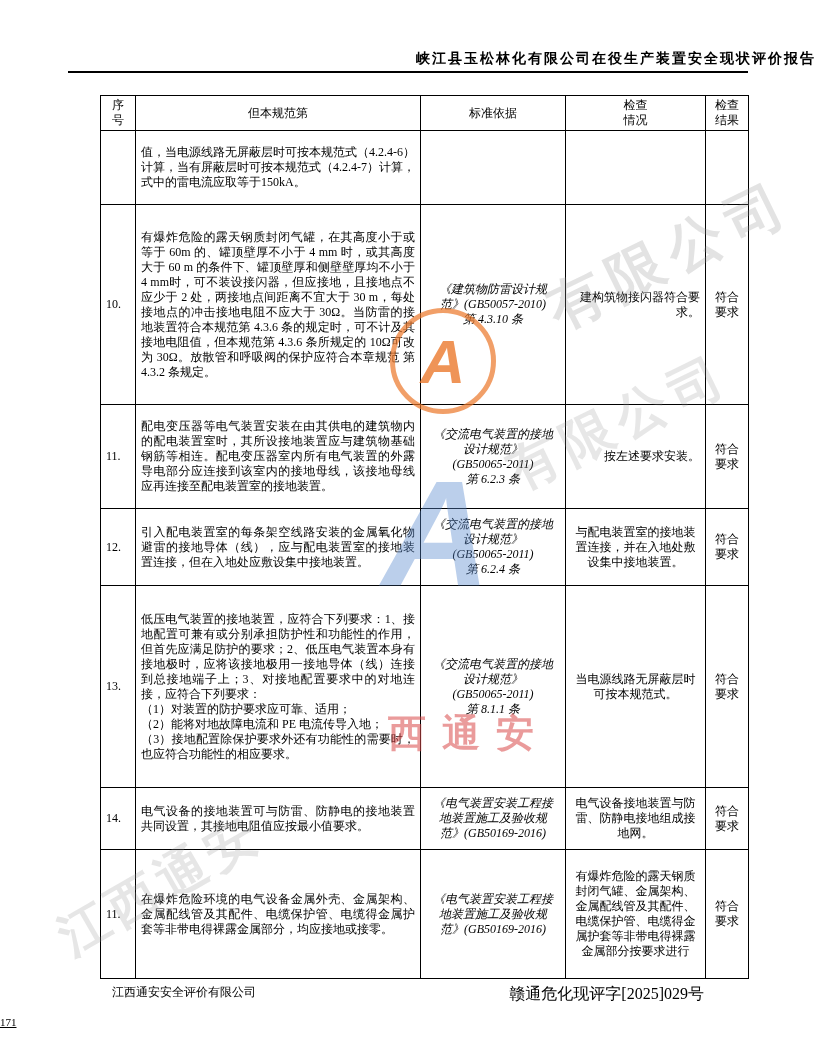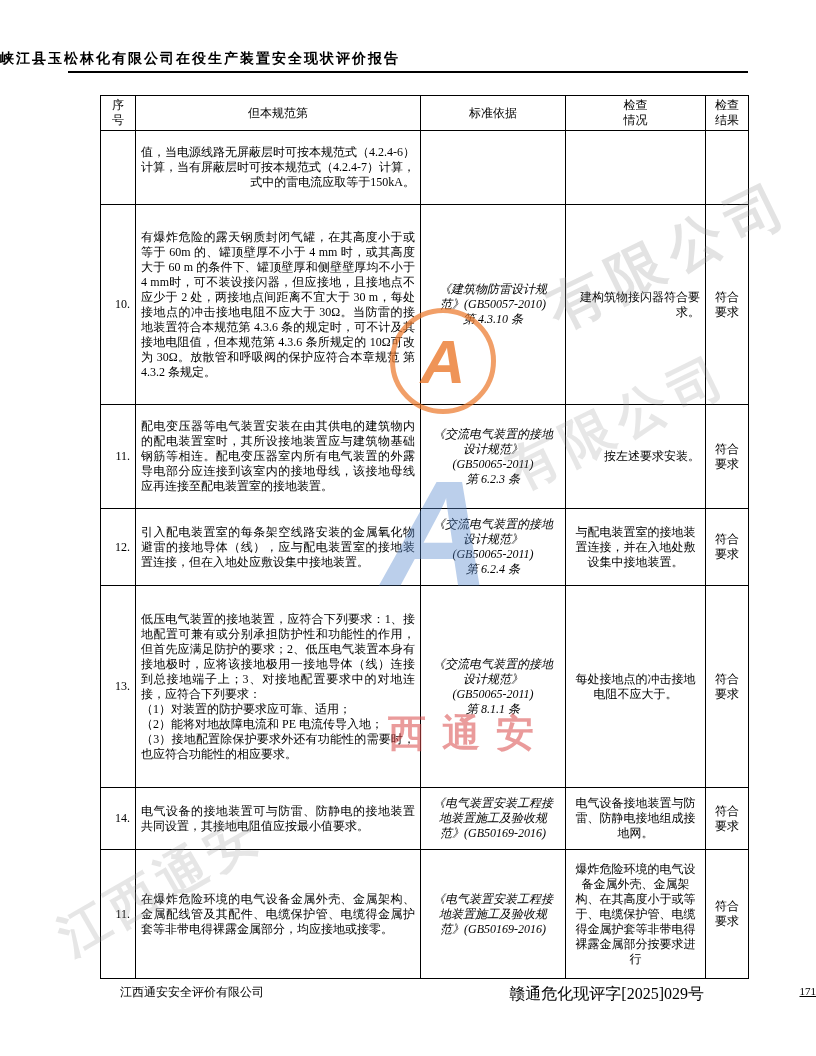--- a/index.html
+++ b/index.html
@@ -4,48 +4,48 @@
 <style>
   * { margin:0; padding:0; box-sizing:border-box; }
   html,body { background:#888; }
   .page {
     position:relative; width:816px; height:1056px; margin:0 auto;
     background:#ffffff; overflow:hidden;
     font-family:"Liberation Serif","DejaVu Serif",serif; color:#000;
   }
   .doc-title {
     position:absolute; top:50px; left:0; width:100%;
-    text-align:left; font-size:14px; font-weight:bold; letter-spacing:2px;
+    text-align:right; font-size:14px; font-weight:bold; letter-spacing:2px;
   }
   .title-rule {
     position:absolute; top:71px; left:68px; right:68px; height:2px; background:#000;
   }
   table.insp {
     position:absolute; top:95px; left:100px; width:648px;
     border-collapse:collapse; table-layout:fixed; font-size:12px;
   }
   table.insp th, table.insp td {
     border:1px solid #000; vertical-align:middle; padding:2px 5px;
     font-weight:normal; line-height:15px; overflow:hidden;
   }
   table.insp th { text-align:center; white-space:pre-line; }
   col.c-no{width:35px} col.c-content{width:285px} col.c-standard{width:145px}
   col.c-situation{width:140px} col.c-result{width:43px}
   tr.h-hdr{height:34px} tr.h-r0{height:74px} tr.h-r1{height:200px}
   tr.h-r2{height:104px} tr.h-r3{height:77px} tr.h-r4{height:202px}
   tr.h-r5{height:62px} tr.h-r6{height:129px}
-  td.no { text-align:right; }
+  td.no { text-align:left; }
   td.content { text-align:justify; white-space:pre-line; }
-  td.content.center { text-align:right; }
+  td.content.center { text-align:left; }
   td.standard { text-align:center; white-space:pre-line;font-style:italic; }
   td.situation { text-align:center; white-space:pre-line; }
   td.situation.center { text-align:right; }
   td.result { text-align:center; white-space:pre-line; }
-  .footer-left { position:absolute; top:984px; left:120px; font-size:12px; }
-  .footer-page { position:absolute; top:985px; left:0; width:100%; text-align:right; font-size:11px;text-decoration:underline; }
+  .footer-left { position:absolute; top:984px; left:112px; font-size:12px; }
+  .footer-page { position:absolute; top:1016px; left:0; width:100%; text-align:left; font-size:11px;text-decoration:underline; }
   .footer-right { position:absolute; top:984px; right:112px; font-size:16px; }
   
   .wm { position:absolute; pointer-events:none; z-index:5; }
   .wm-gray-top {
     top:218px; left:538px; transform:rotate(-26deg);
     font-size:56px; font-weight:bold; letter-spacing:10px; color:rgba(145,145,145,.26);
     white-space:nowrap;
   }
   .wm-gray-mid {
     top:388px; left:498px; transform:rotate(-26deg);
@@ -146,41 +146,41 @@
       <tr class="h-r4">
         <td class="no">13.</td>
         <td class="content">低压电气装置的接地装置，应符合下列要求：1、接地配置可兼有或分别承担防护性和功能性的作用，但首先应满足防护的要求；2、低压电气装置本身有接地极时，应将该接地极用一接地导体（线）连接到总接地端子上；3、对接地配置要求中的对地连接，应符合下列要求：
 （1）对装置的防护要求应可靠、适用；
 （2）能将对地故障电流和 PE 电流传导入地；
 （3）接地配置除保护要求外还有功能性的需要时，也应符合功能性的相应要求。</td>
         <td class="standard">《交流电气装置的接地
 设计规范》
 (GB50065-2011)
 第 8.1.1 条</td>
-        <td class="situation">每处接地点的冲击接地电阻不应大于。</td>
+        <td class="situation">当电源线路无屏蔽层时可按本规范式。</td>
         <td class="result">符合
 要求</td>
       </tr>
       <tr class="h-r5">
         <td class="no">14.</td>
         <td class="content">电气设备的接地装置可与防雷、防静电的接地装置共同设置，其接地电阻值应按最小值要求。</td>
         <td class="standard">《电气装置安装工程接
 地装置施工及验收规
 范》(GB50169-2016)</td>
         <td class="situation">电气设备接地装置与防雷、防静电接地组成接地网。</td>
         <td class="result">符合
 要求</td>
       </tr>
       <tr class="h-r6">
         <td class="no">11.</td>
         <td class="content">在爆炸危险环境的电气设备金属外壳、金属架构、金属配线管及其配件、电缆保护管、电缆得金属护套等非带电得裸露金属部分，均应接地或接零。</td>
         <td class="standard">《电气装置安装工程接
 地装置施工及验收规
 范》(GB50169-2016)</td>
-        <td class="situation">爆炸危险环境的电气设备金属外壳、金属架构、在其高度小于或等于、电缆保护管、电缆得金属护套等非带电得裸露金属部分按要求进行</td>
+        <td class="situation">有爆炸危险的露天钢质封闭气罐、金属架构、金属配线管及其配件、电缆保护管、电缆得金属护套等非带电得裸露金属部分按要求进行</td>
         <td class="result">符合
 要求</td>
       </tr>
     </tbody>
   </table>
 
   <div class="wm wm-gray-top">有限公司</div>
   <div class="wm wm-gray-mid">有限公司</div>
   <div class="wm wm-gray-bottom">江西通安</div>
   <div class="wm wm-stamp">

